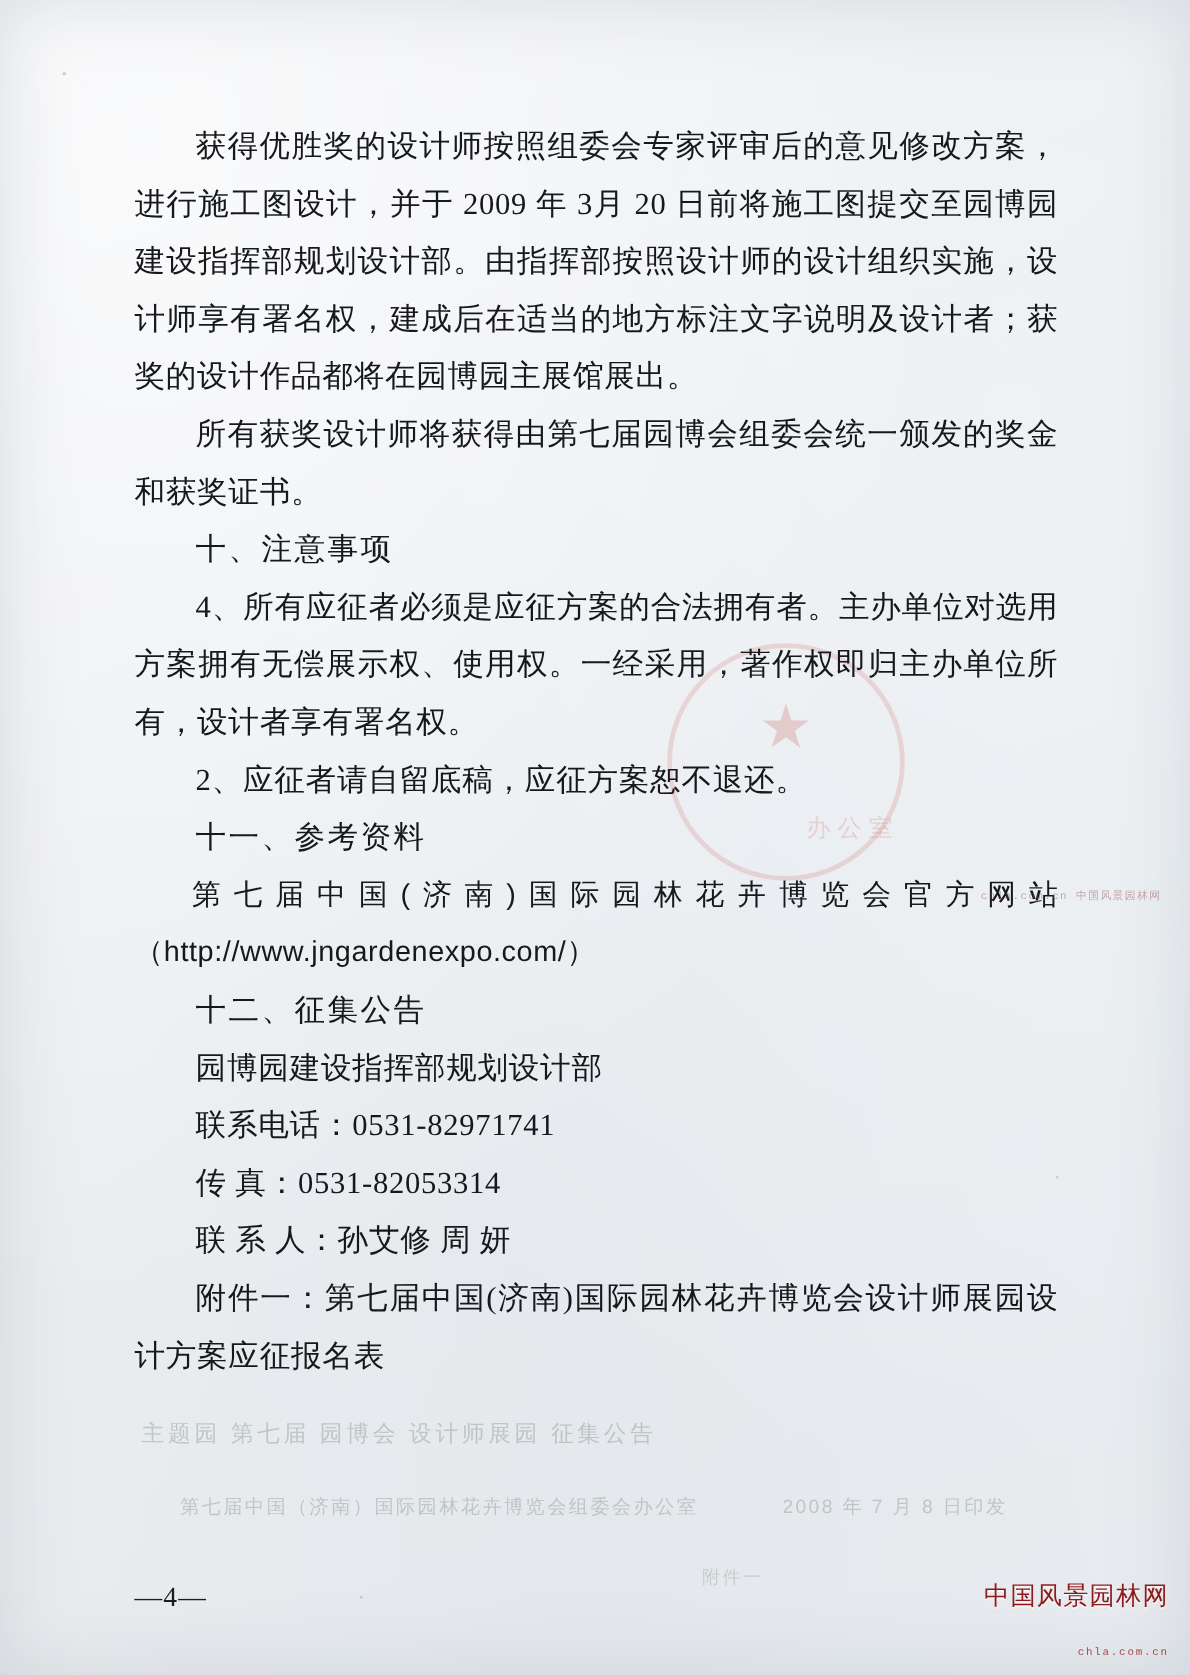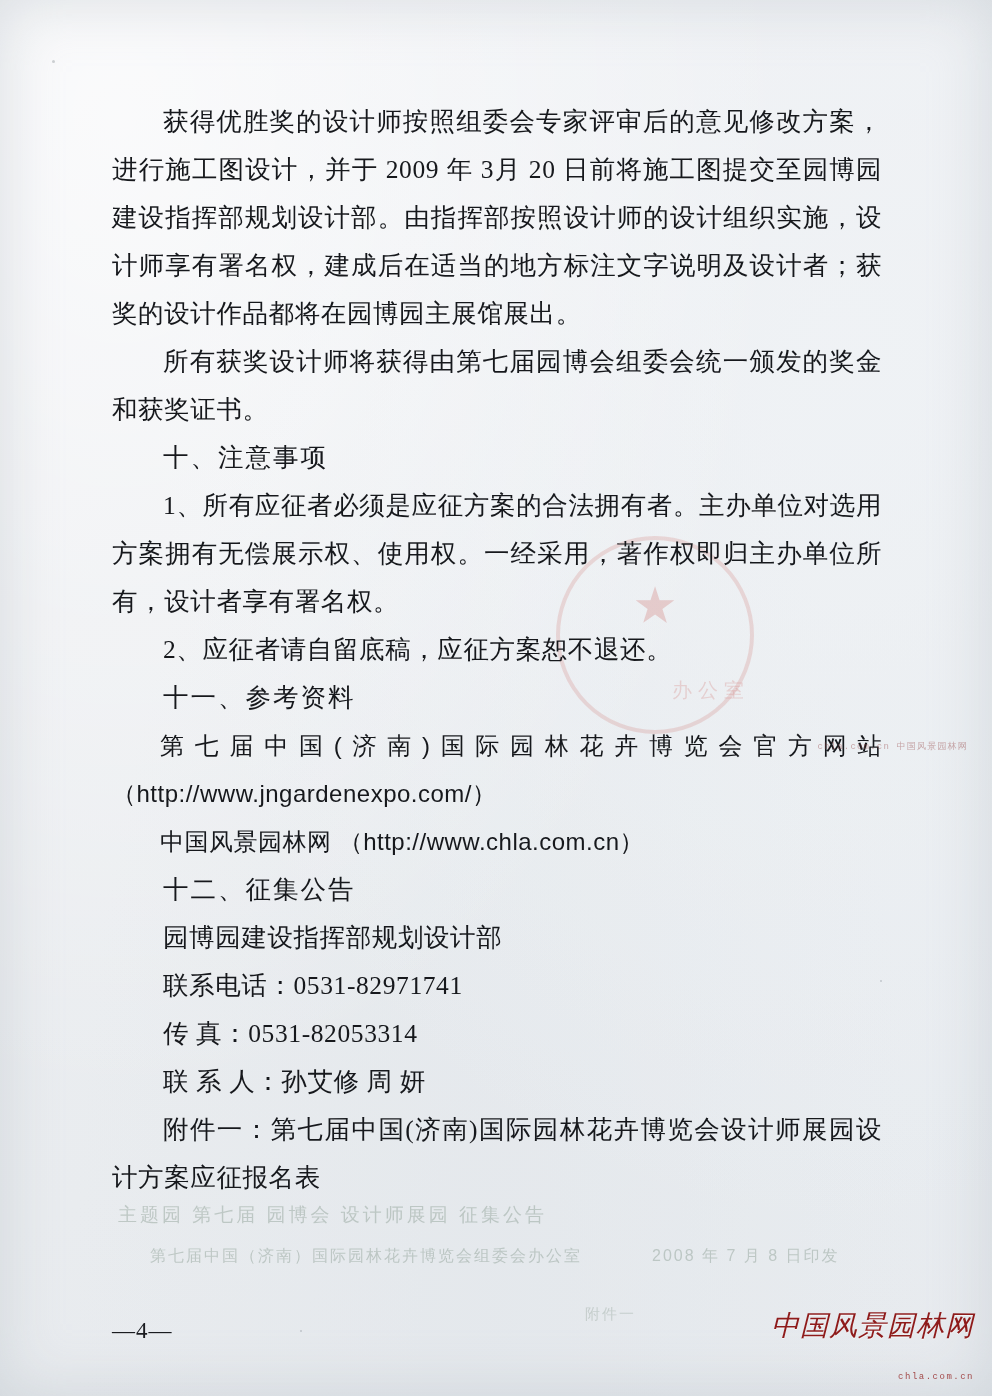--- a/index.html
+++ b/index.html
@@ -72,21 +72,21 @@
   
   .ghost {
     position: absolute;
     color: rgba(128,148,136,0.40);
     font-size: 19px;
     letter-spacing: 3px;
     white-space: nowrap;
     pointer-events: none;
     font-family: "Liberation Sans", sans-serif;
   }
-  .ghost.g1 { left: 118px; top: 1182px; margin-top: 20px; }
+  .ghost.g1 { left: 118px; top: 1182px; }
   .ghost.g2 { left: 150px; top: 1246px; font-size: 16px; letter-spacing: 2px; }
   .ghost.g3 { left: 652px; top: 1246px; font-size: 16px; letter-spacing: 2px; }
   .ghost.g4 { left: 540px; top: 1305px; font-size: 15px; letter-spacing: 2px; color: rgba(130,150,138,0.32); margin-left: 45px; }
 
   .body-text {
     position: absolute;
     left: 112px;
     top: 98px;
     width: 770px;
     color: #16181c;
@@ -119,26 +119,25 @@
     letter-spacing: 1px;
   }
   .watermark {
     position: absolute;
     right: 18px;
     bottom: 14px;
     text-align: right;
     line-height: 1.15;
   }
   .watermark .wm-main {
-    font-size: 28px;
+    font-size: 21px;
     color: #8e1b1b;
     letter-spacing: 1px;
     font-family: "Liberation Sans", sans-serif;
     text-shadow: 0 1px 0 rgba(255,255,255,0.6);
-    font-style: italic;
   }
   .watermark .wm-sub {
     font-size: 9px;
     color: #a34a4a;
     letter-spacing: 1.5px;
     font-family: "Liberation Mono", monospace;
     margin-top: 29px;
   }
   .wm-small {
     position: absolute;
@@ -177,25 +176,24 @@
   <div class="ghost g4">附件一</div>
 
   <div class="speck" style="left:52px; top:60px; width:3px; height:3px;"></div>
   <div class="speck" style="left:880px; top:980px; width:2px; height:2px;"></div>
   <div class="speck" style="left:300px; top:1330px; width:2px; height:2px;"></div>
 
   <div class="body-text">
     <p class="indent">获得优胜奖的设计师按照组委会专家评审后的意见修改方案，进行施工图设计，并于 2009 年 3月 20 日前将施工图提交至园博园建设指挥部规划设计部。由指挥部按照设计师的设计组织实施，设计师享有署名权，建成后在适当的地方标注文字说明及设计者；获奖的设计作品都将在园博园主展馆展出。</p>
     <p class="indent">所有获奖设计师将获得由第七届园博会组委会统一颁发的奖金和获奖证书。</p>
     <p class="indent sp-title">十、注意事项</p>
-    <p class="indent">1、所有应征者必须是应征方案的合法拥有者。主办单位对选用方案拥有无偿展示权、使用权。一经采用，著作权即归主办单位所有，设计者享有署名权。</p>
+    <p class="indent">4、所有应征者必须是应征方案的合法拥有者。主办单位对选用方案拥有无偿展示权、使用权。一经采用，著作权即归主办单位所有，设计者享有署名权。</p>
     <p class="indent">2、应征者请自留底稿，应征方案恕不退还。</p>
     <p class="indent sp-title">十一、参考资料</p>
     <p class="indent mono">第七届中国(济南)国际园林花卉博览会官方网站（http://www.jngardenexpo.com/）</p>
-    <p class="indent mono">中国风景园林网 （http://www.chla.com.cn）</p>
     <p class="indent sp-title">十二、征集公告</p>
     <p class="indent">园博园建设指挥部规划设计部</p>
     <p class="indent">联系电话：0531-82971741</p>
     <p class="indent">传    真：0531-82053314</p>
     <p class="indent">联 系 人：孙艾修    周  妍</p>
     <p class="indent">附件一：第七届中国(济南)国际园林花卉博览会设计师展园设计方案应征报名表</p>
   </div>
 
   <div class="page-num">—4—</div>
 

